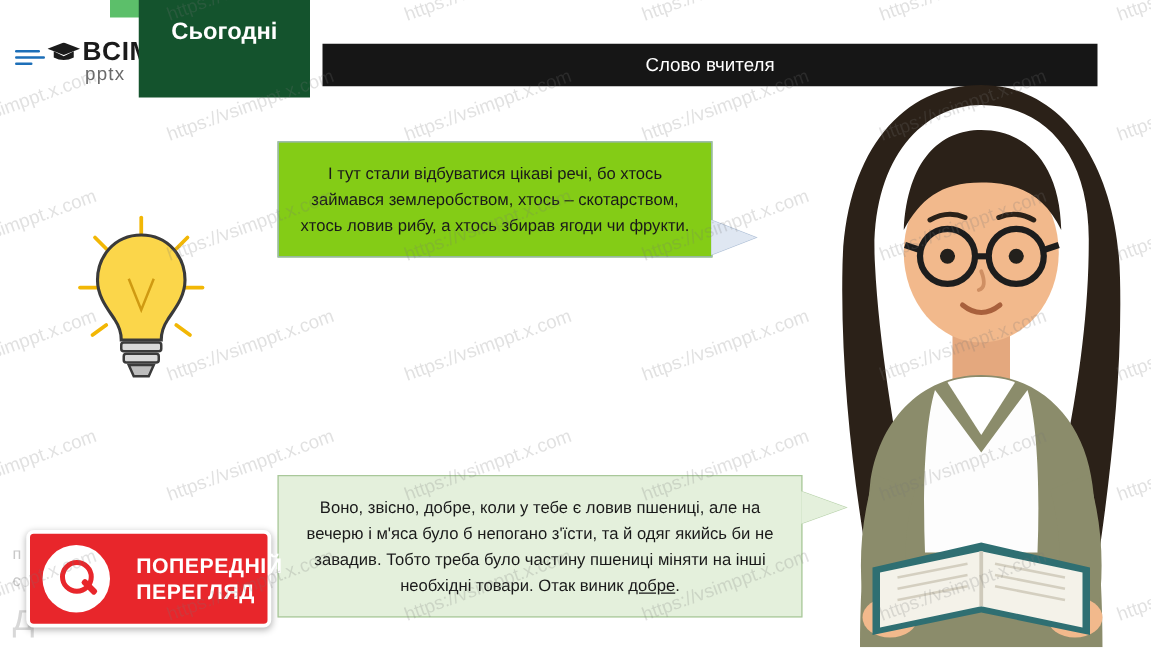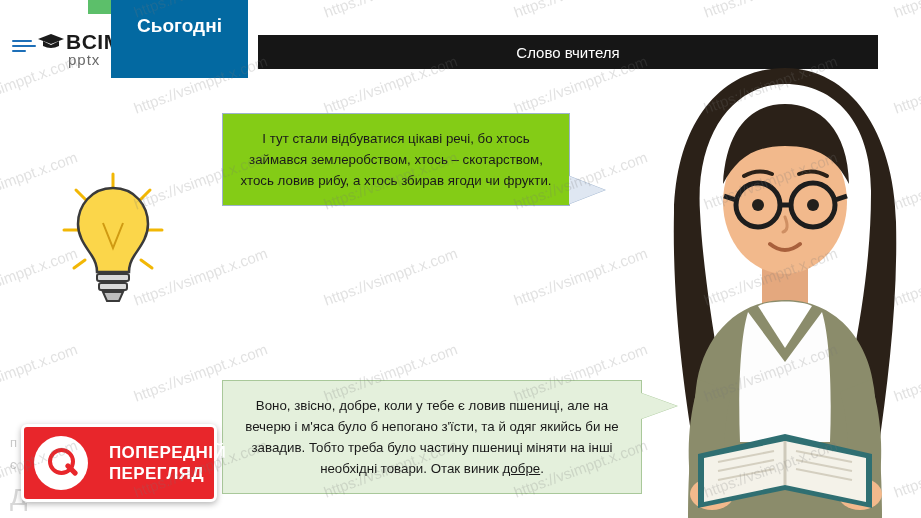--- a/index.html
+++ b/index.html
@@ -85,21 +85,21 @@
     letter-spacing: 1px;
   }
 
   
   .date-badge {
     position: absolute;
     left: 111px;
     top: 0;
     width: 137px;
     height: 78px;
-    background: #0369a1;
+    background: #14532d;
     color: #ffffff;
     text-align: center;
     box-sizing: border-box;
     padding-top: 14px;
   }
   .date-badge .d-label {
     font-size: 19px;
     font-weight: bold;
     line-height: 24px;
   }

